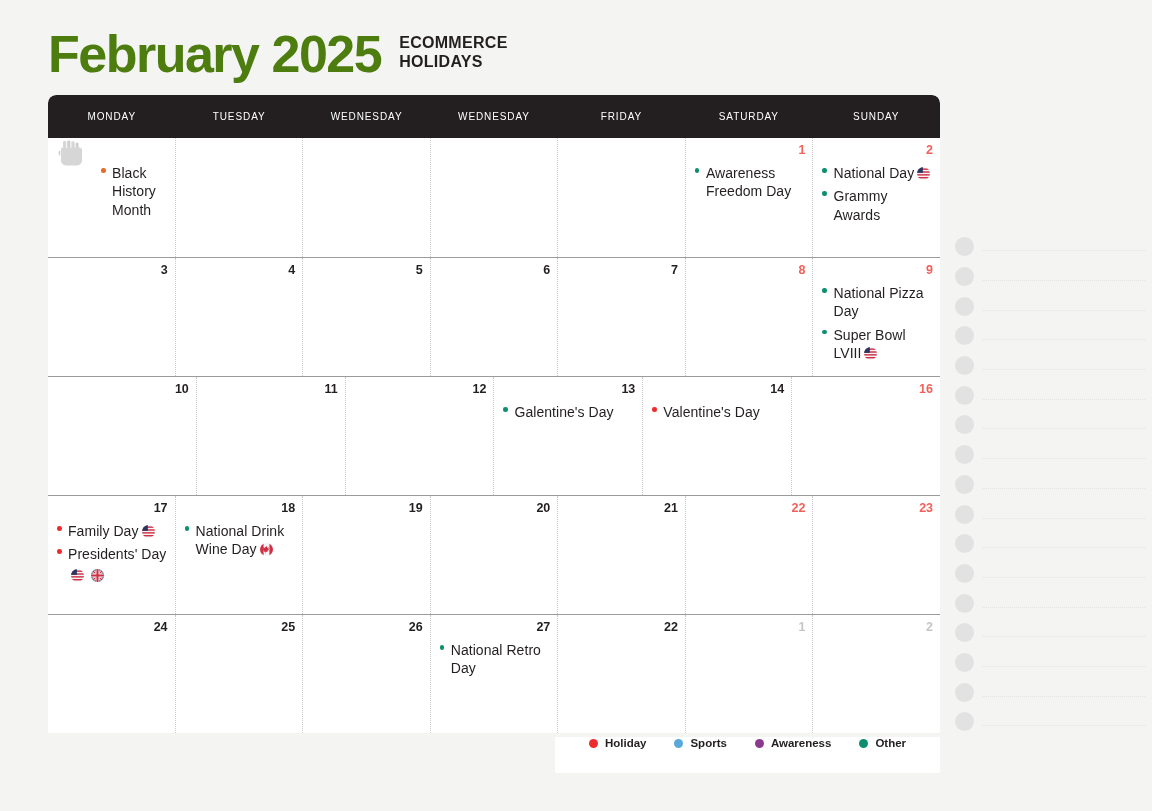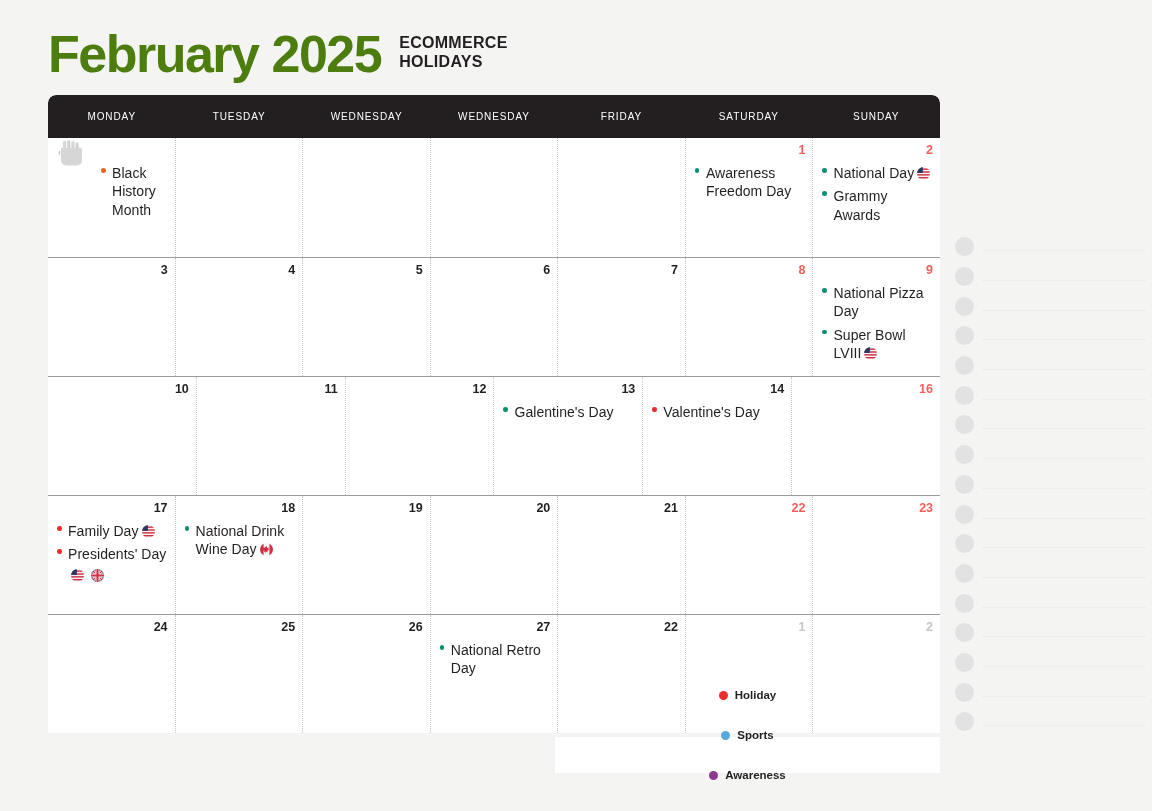--- a/index.html
+++ b/index.html
@@ -147,24 +147,23 @@
 
   
   .legend {
     position: absolute;
     left: 555px;
     top: 737px;
     width: 385px;
     height: 36px;
     background: #ffffff;
     display: flex;
-    align-items: center;
+    align-items: flex-start;
     justify-content: center;
     gap: 28px;
-    flex-direction: column;
   }
   .legend-item {
     display: flex;
     align-items: center;
     gap: 7px;
     font-size: 11.5px;
     font-weight: bold;
     color: #231f20;
   }
   .legend-dot {

